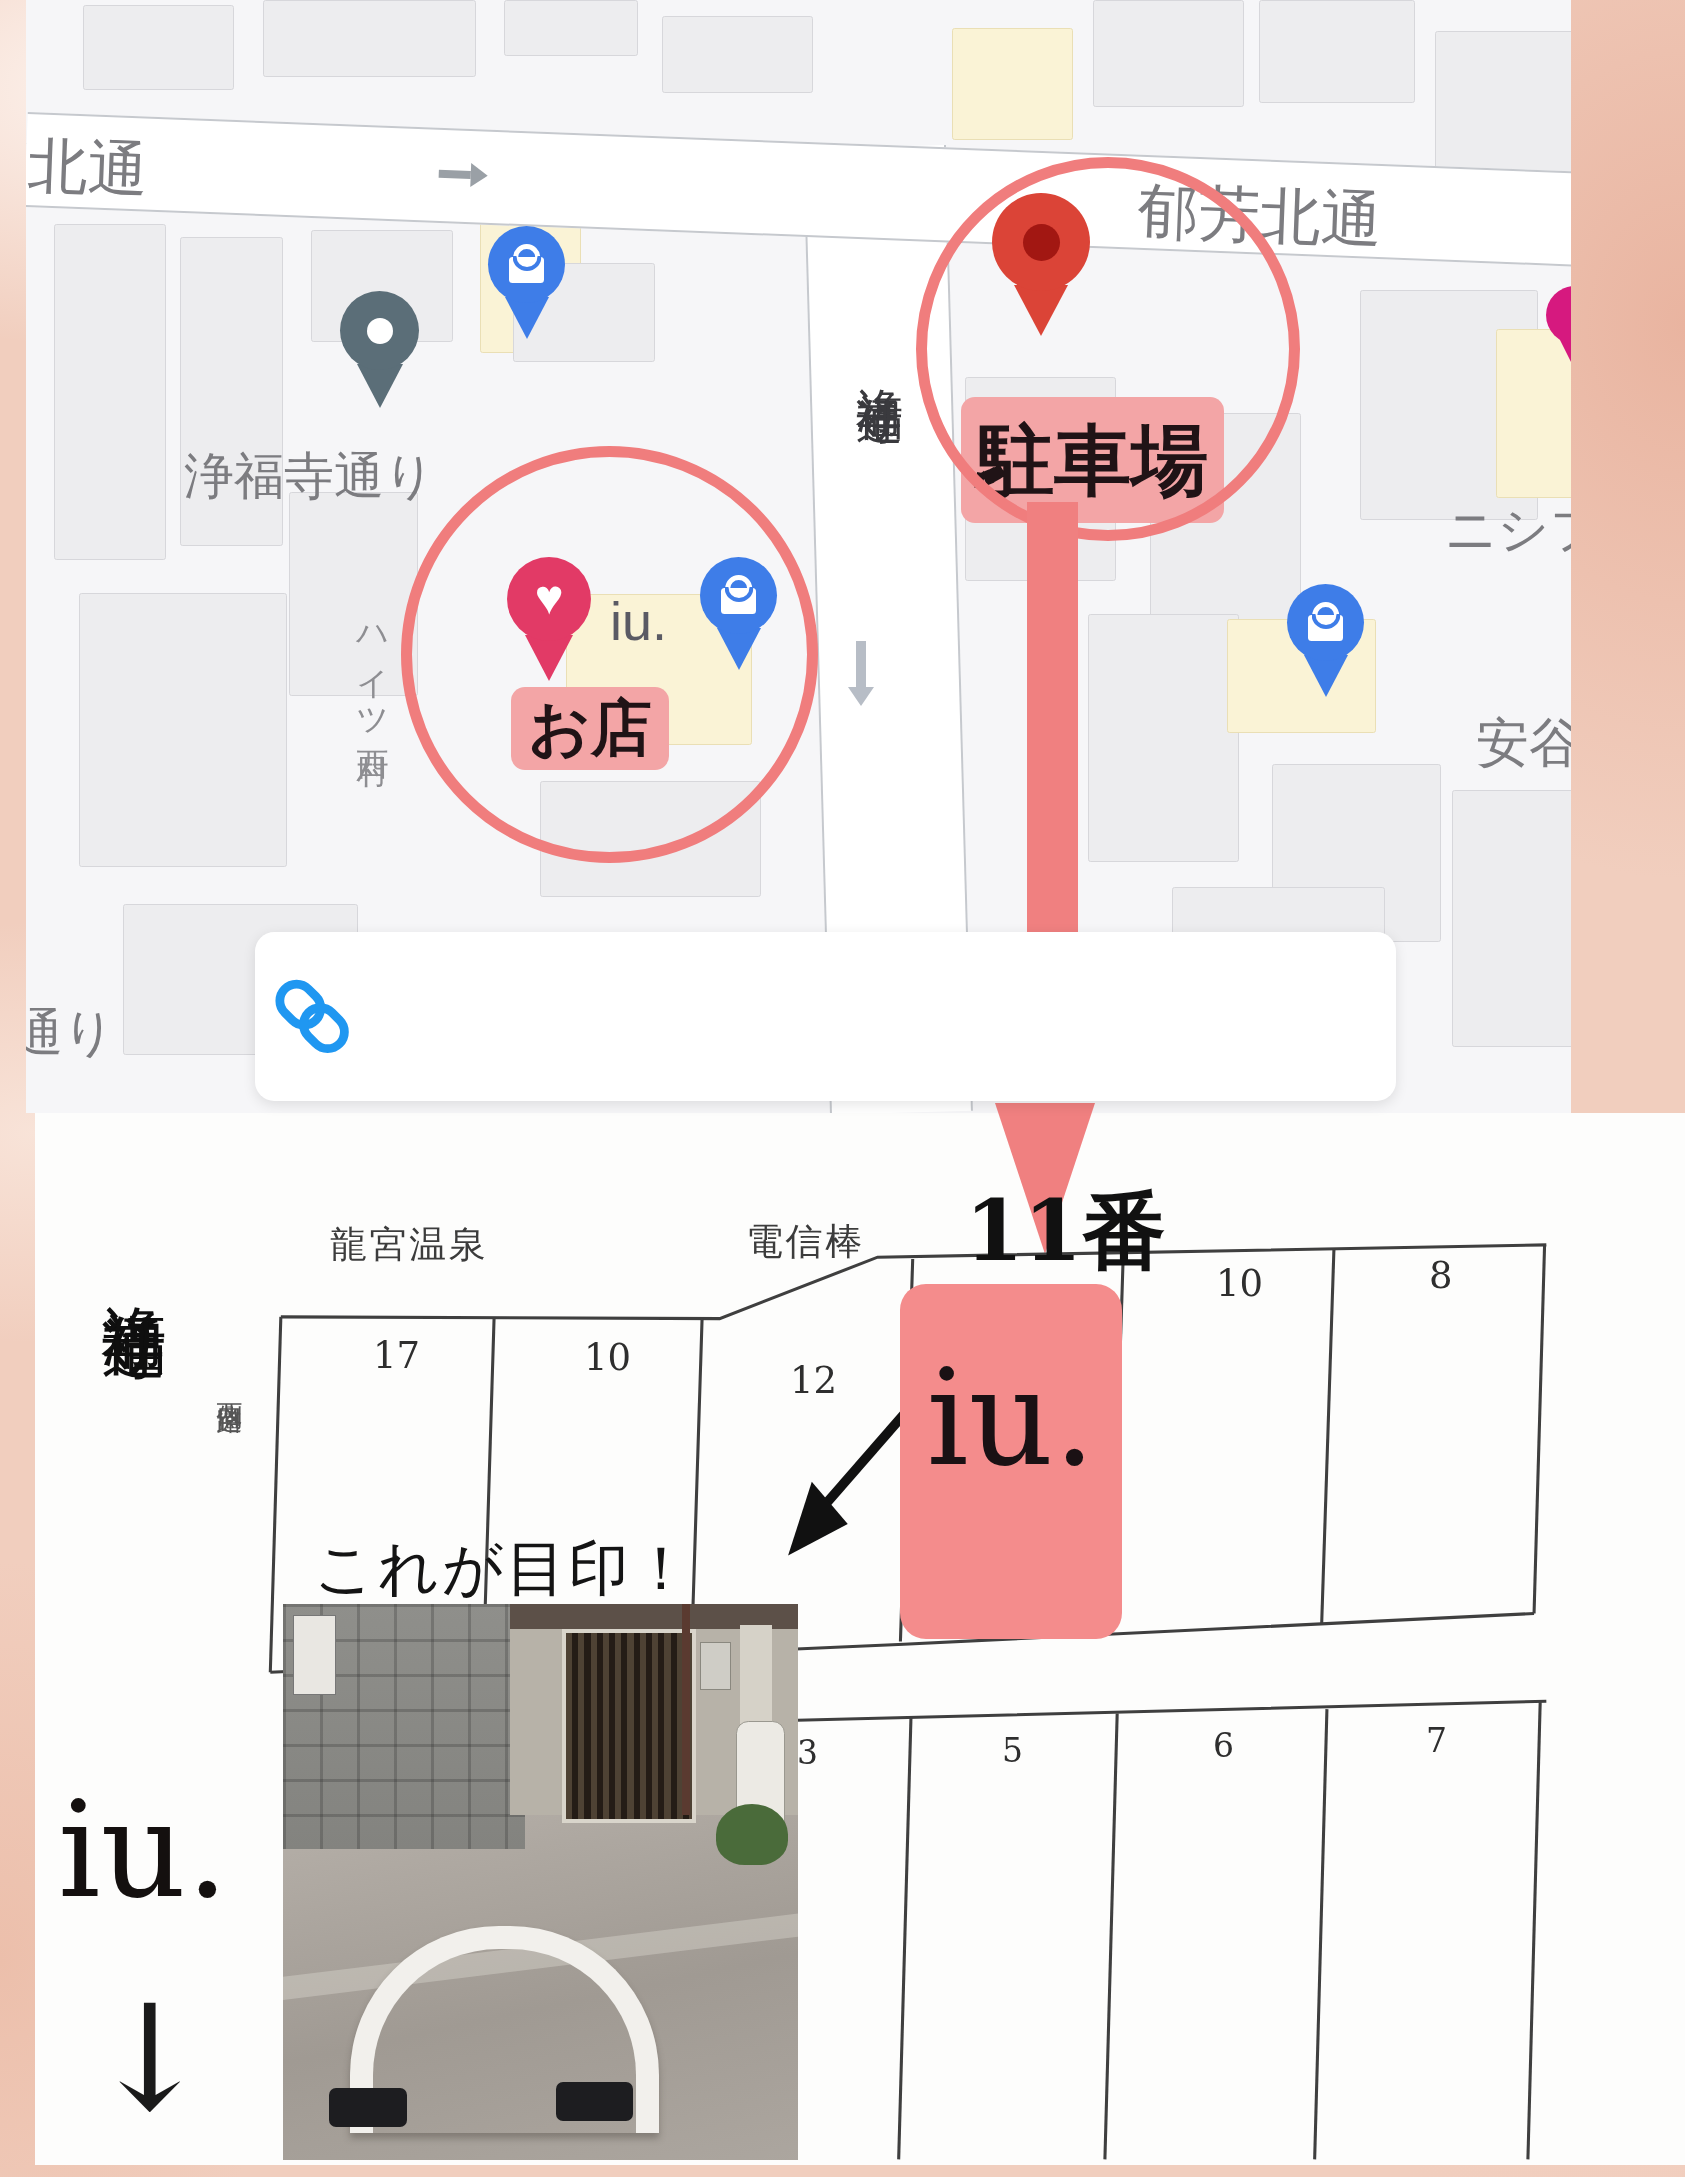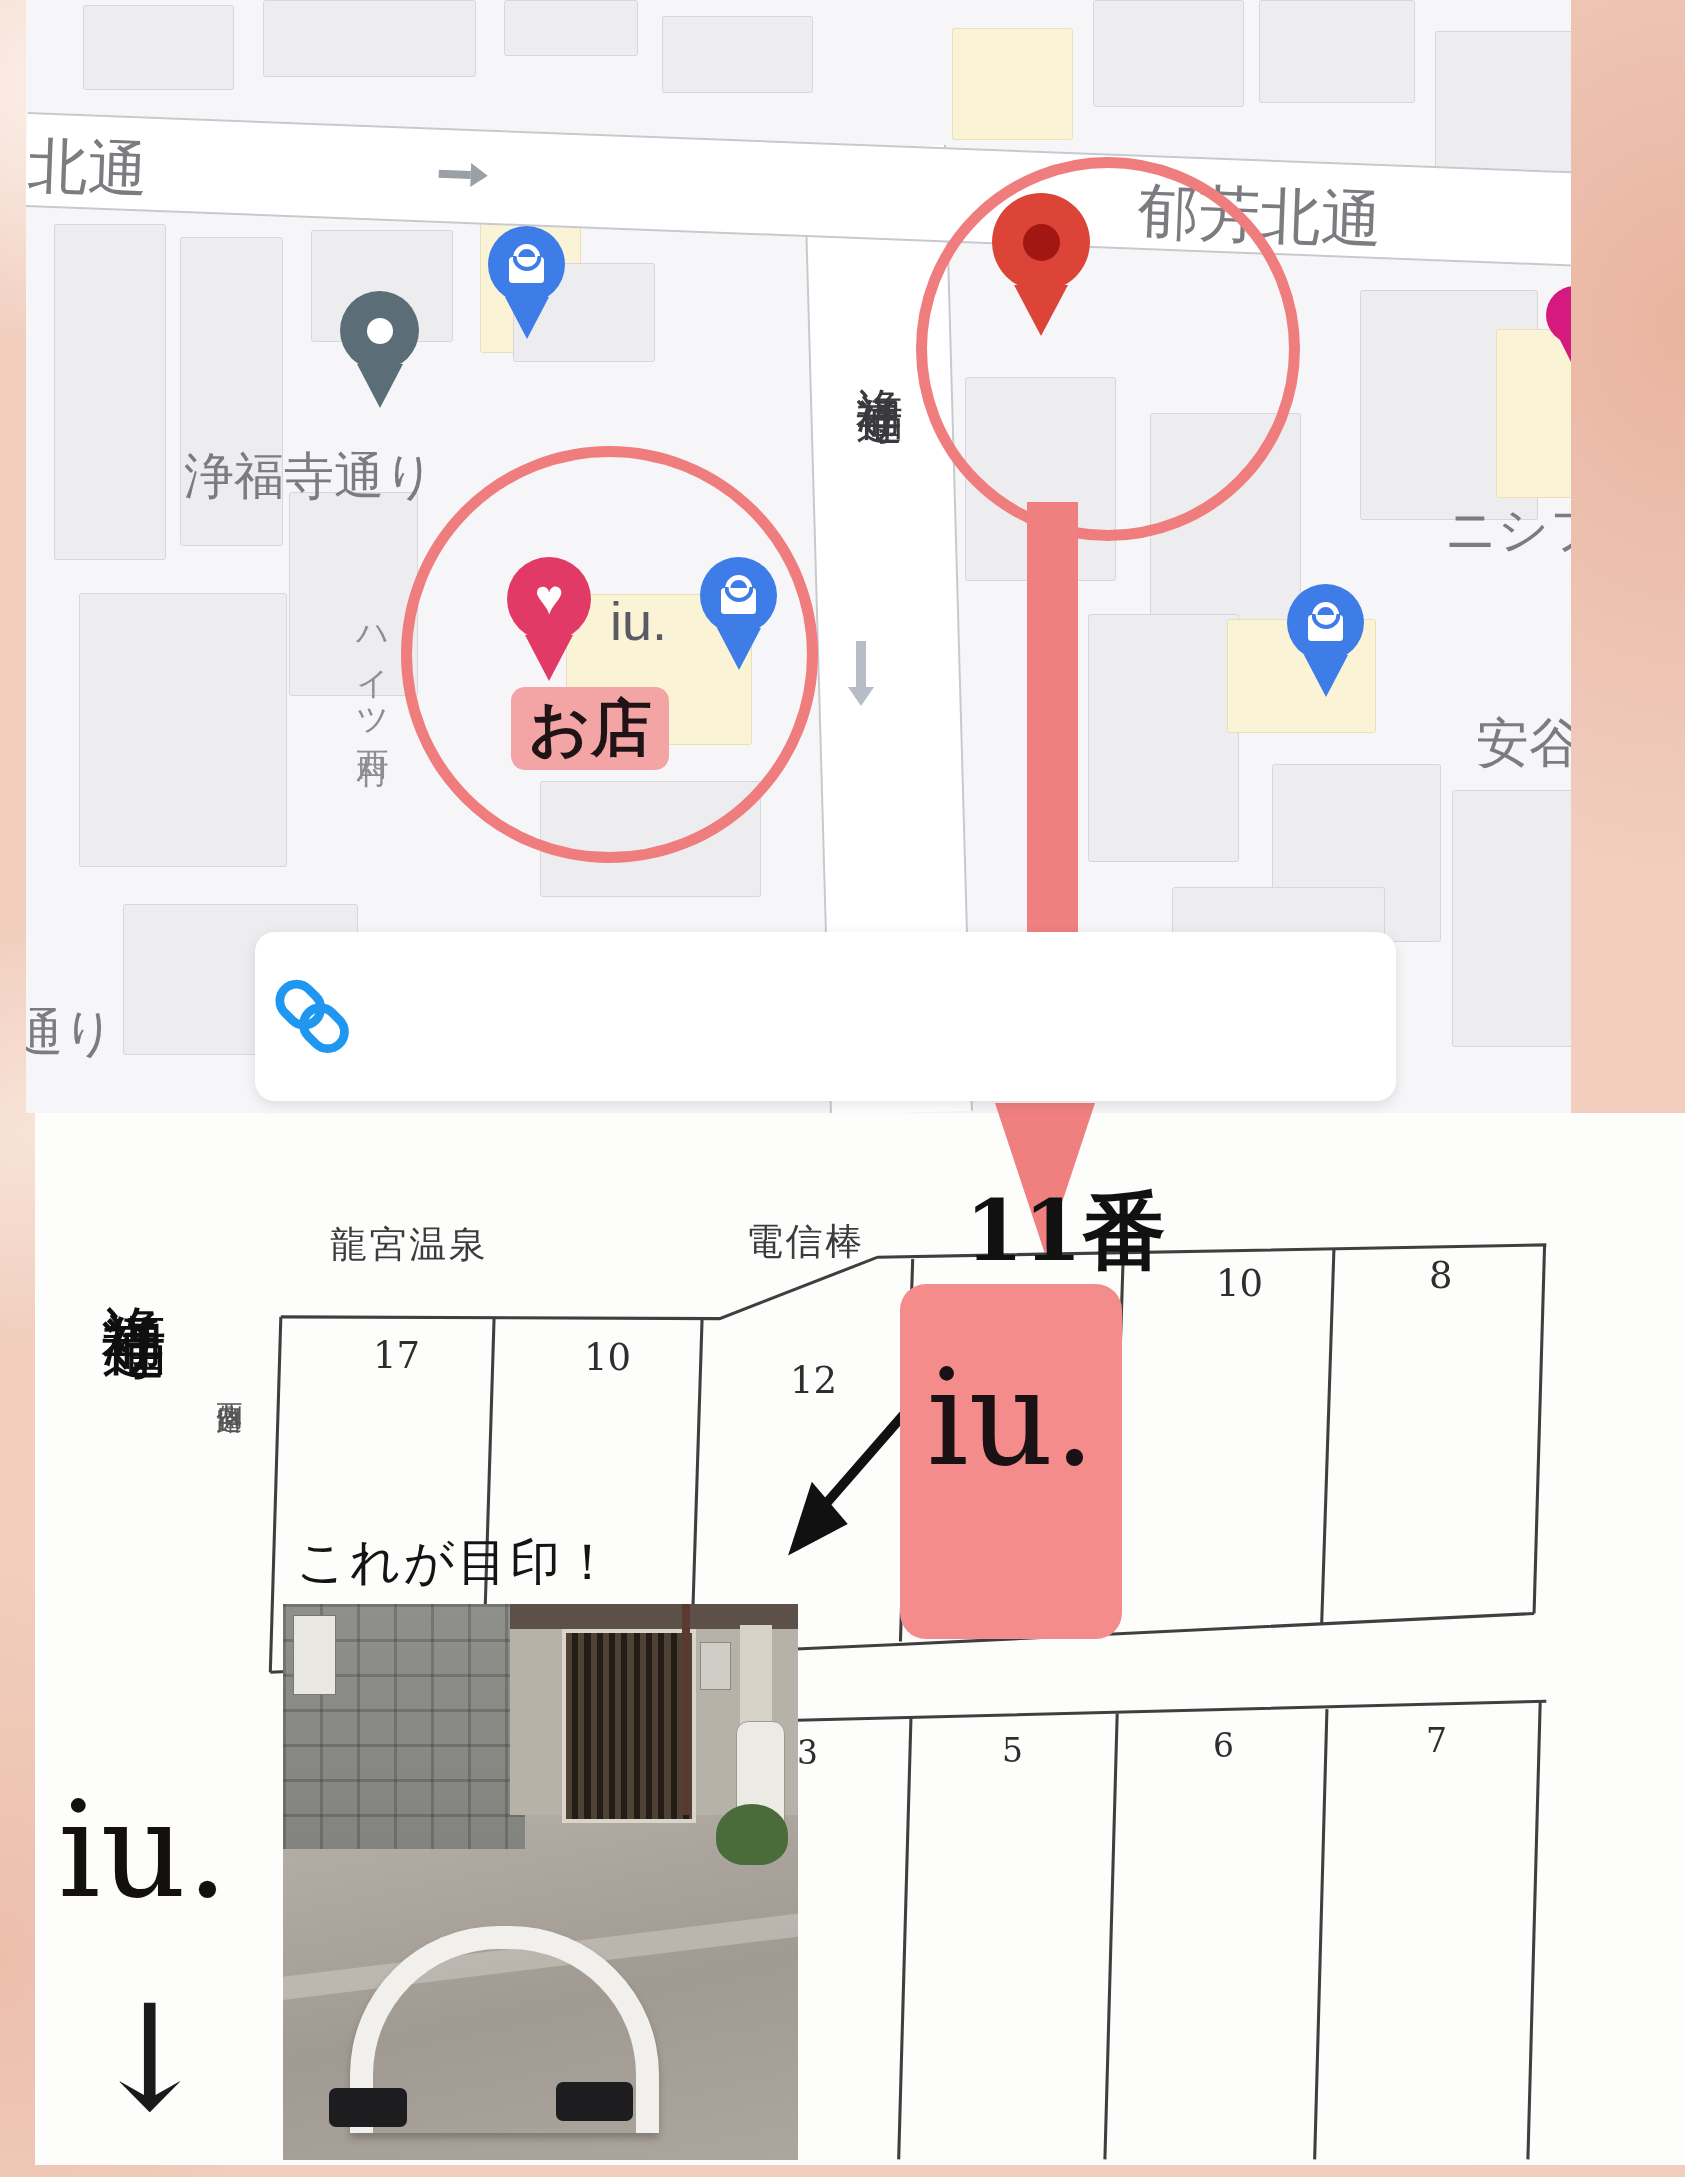--- a/index.html
+++ b/index.html
@@ -65,21 +65,21 @@
   .redhead{position:absolute;left:995px;top:1103px;width:0;height:0;
     border-left:50px solid transparent;border-right:50px solid transparent;border-top:151px solid #f08080;}
   
   .sheet{position:absolute;left:35px;top:1113px;width:1650px;height:1052px;background:#fdfdfc;}
   .dg-label{position:absolute;color:#3c3c3c;font-size:37px;letter-spacing:2.6px;white-space:nowrap;}
   .dg-num{position:absolute;color:#2e2e2e;font-size:37px;font-family:"DejaVu Serif",serif;}
   .dg-big{position:absolute;color:#111;font-size:84px;font-weight:bold;font-family:"DejaVu Serif",serif;white-space:nowrap;margin-left:36px;}
   .hl-box{position:absolute;left:900px;top:1284px;width:222px;height:355px;background:#f48c8c;border-radius:26px;}
   .hl-brand{position:absolute;left:900px;top:1341px;width:222px;text-align:center;
     font-family:"DejaVu Serif",serif;font-size:132px;color:#1a1114;}
-  .note{position:absolute;left:296px;top:1529px;font-family:"DejaVu Serif",serif;font-size:50px;color:#141414;letter-spacing:2.6px;white-space:nowrap;}
+  .note{position:absolute;left:314px;top:1529px;font-family:"DejaVu Serif",serif;font-size:60px;color:#141414;letter-spacing:2.6px;white-space:nowrap;}
   .serifv{font-family:"DejaVu Serif",serif;}
   
   .photo{position:absolute;left:283px;top:1604px;width:515px;height:556px;overflow:hidden;background:#a8a29b;}
   .ph-road{position:absolute;left:0;top:36%;width:100%;height:64%;
     background:linear-gradient(168deg,#b6b0a9 0%,#a09a93 55%,#aca69f 100%);border-top:3.5px solid #cfcac2;}
   .ph-road::after{content:"";position:absolute;left:-10%;top:38%;width:130%;height:23px;background:rgba(230,226,218,.35);transform:rotate(-7deg);}
   .ph-wall{position:absolute;left:0;top:0;width:47%;height:44%;
     background-image:
       repeating-linear-gradient(rgba(40,40,40,.25) 0 2.6px, transparent 2.6px 35px),
       repeating-linear-gradient(90deg, rgba(40,40,40,.25) 0 2.6px, transparent 2.6px 37px),
@@ -193,20 +193,21 @@
         <span class="dot"></span>
       </div>
     <div class="pin-tail"></div>
   </div>
   <div class="pin magenta" style="left:1520px;top:286px;">
     <div class="pin-head"></div>
     <div class="pin-tail"></div>
   </div>
 
   <div class="badge" style="left:485px;top:687px;width:158px;height:83px;font-size:61px;line-height:83px;">お店</div>
+  <div class="badge" style="left:935px;top:397px;width:263px;height:126px;font-size:77px;line-height:126px;">駐車場</div>
 
   <div class="circle" style="left:375px;top:446px;width:395px;height:395px;"></div>
   <div class="circle" style="left:890px;top:157px;width:362px;height:362px;"></div>
 </div>
 
 <div class="redbar"></div>
 
 <div class="sheet"></div>
 
 <div class="redhead"></div>

